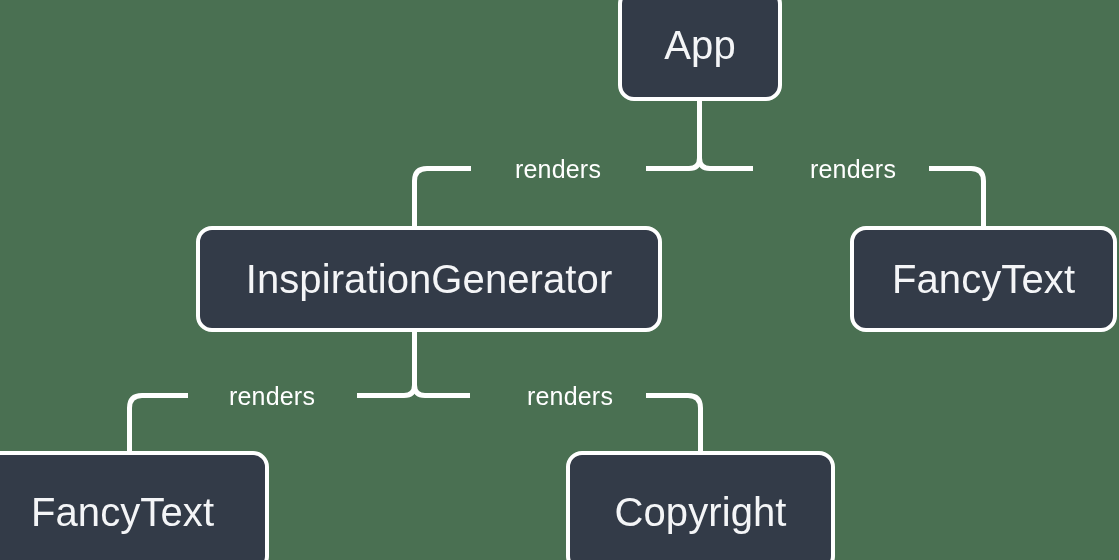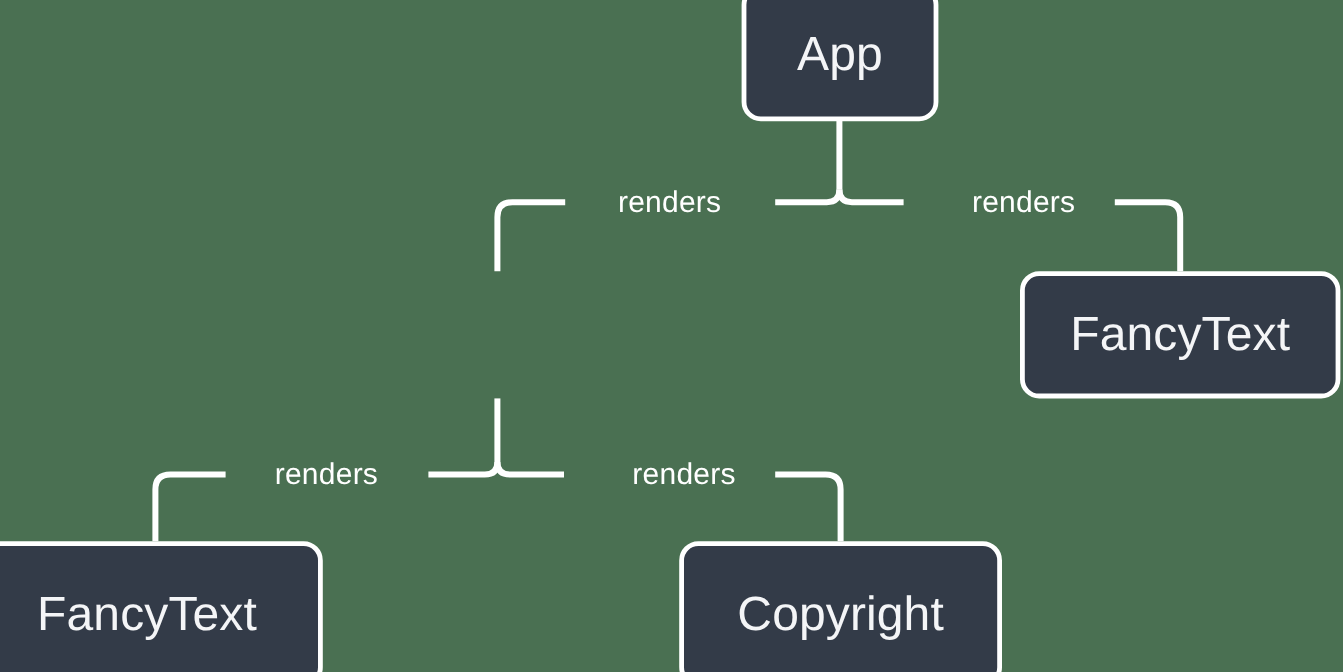--- a/index.html
+++ b/index.html
@@ -91,20 +91,23 @@
       <path d="M 188 395.5 L 142 395.5 Q 129.5 395.5 129.5 408 L 129.5 451"></path>
 
       <path d="M 646 395.5 L 688 395.5 Q 700.5 395.5 700.5 408 L 700.5 451"></path>
     </g>
   </svg>
 
   <div class="node" id="node-app">
     <span class="node-label">App</span>
   </div>
 
+  <div class="node" id="node-inspgen">
+    <span class="node-label">InspirationGenerator</span>
+  </div>
 
   <div class="node" id="node-fancy-right">
     <span class="node-label">FancyText</span>
   </div>
 
   <div class="node" id="node-fancy-left">
     <span class="node-label">FancyText</span>
   </div>
 
   <div class="node" id="node-copyright">

